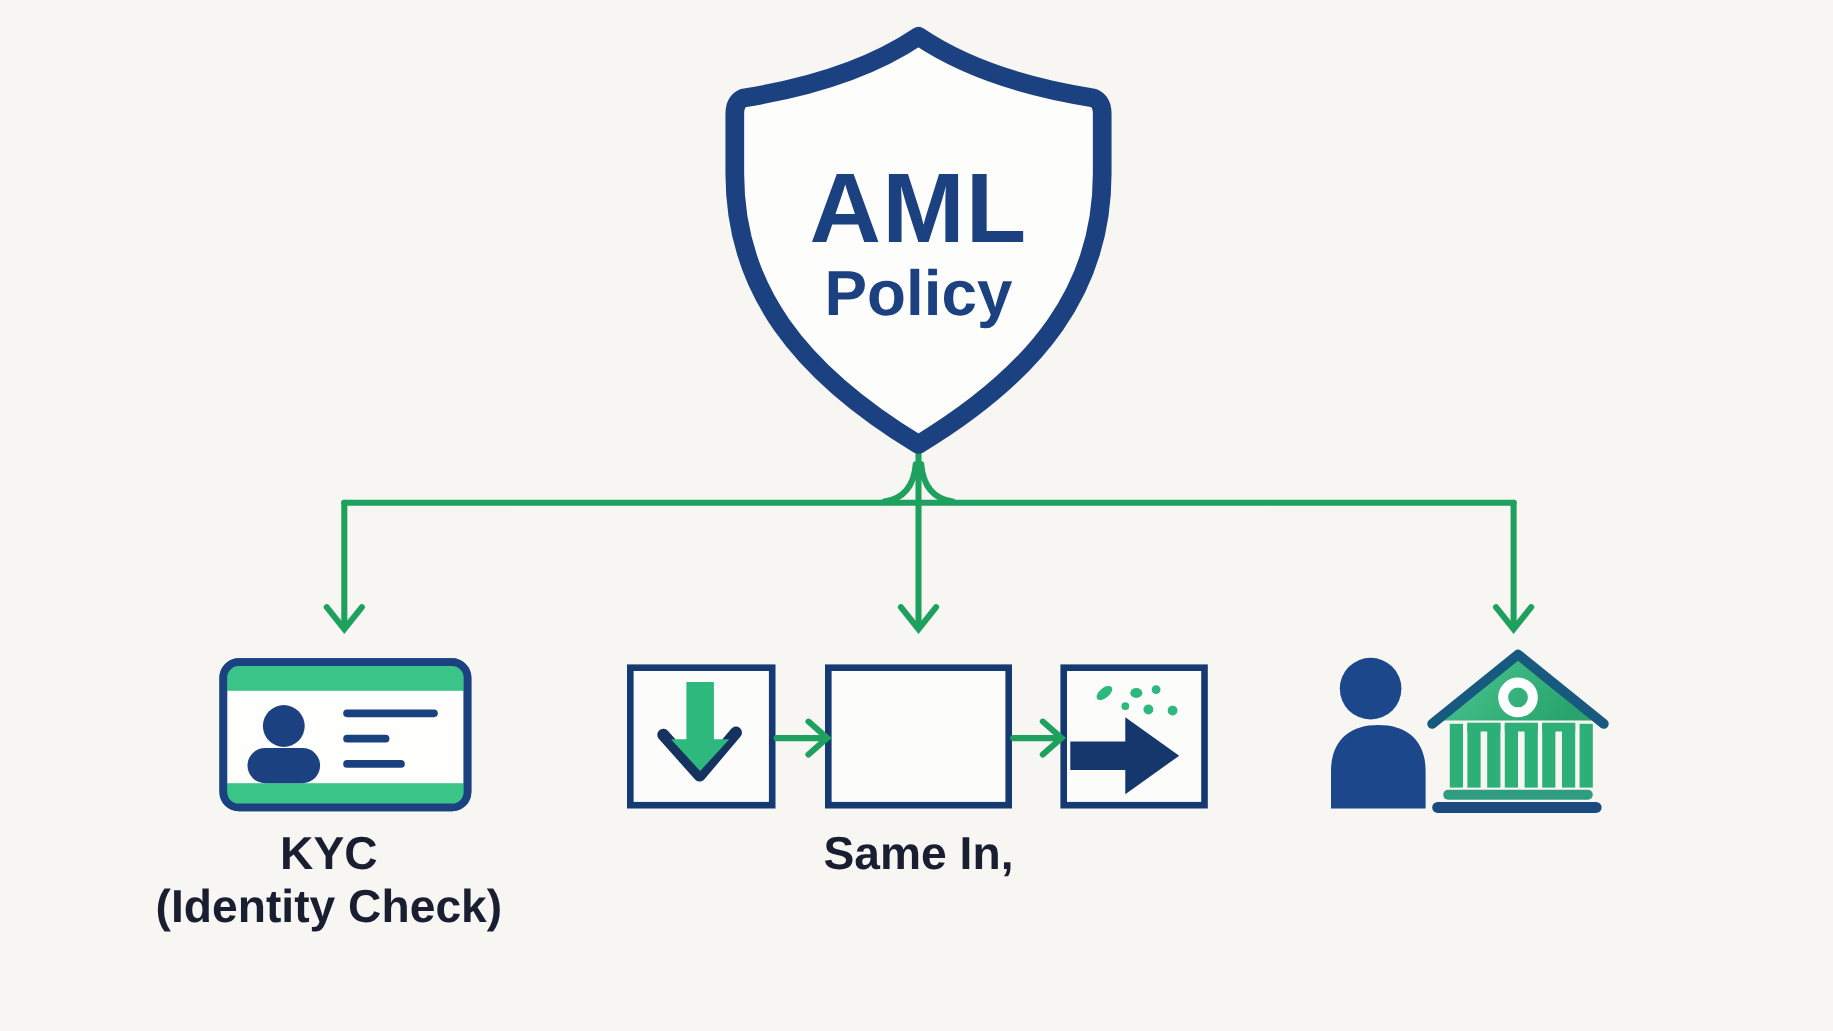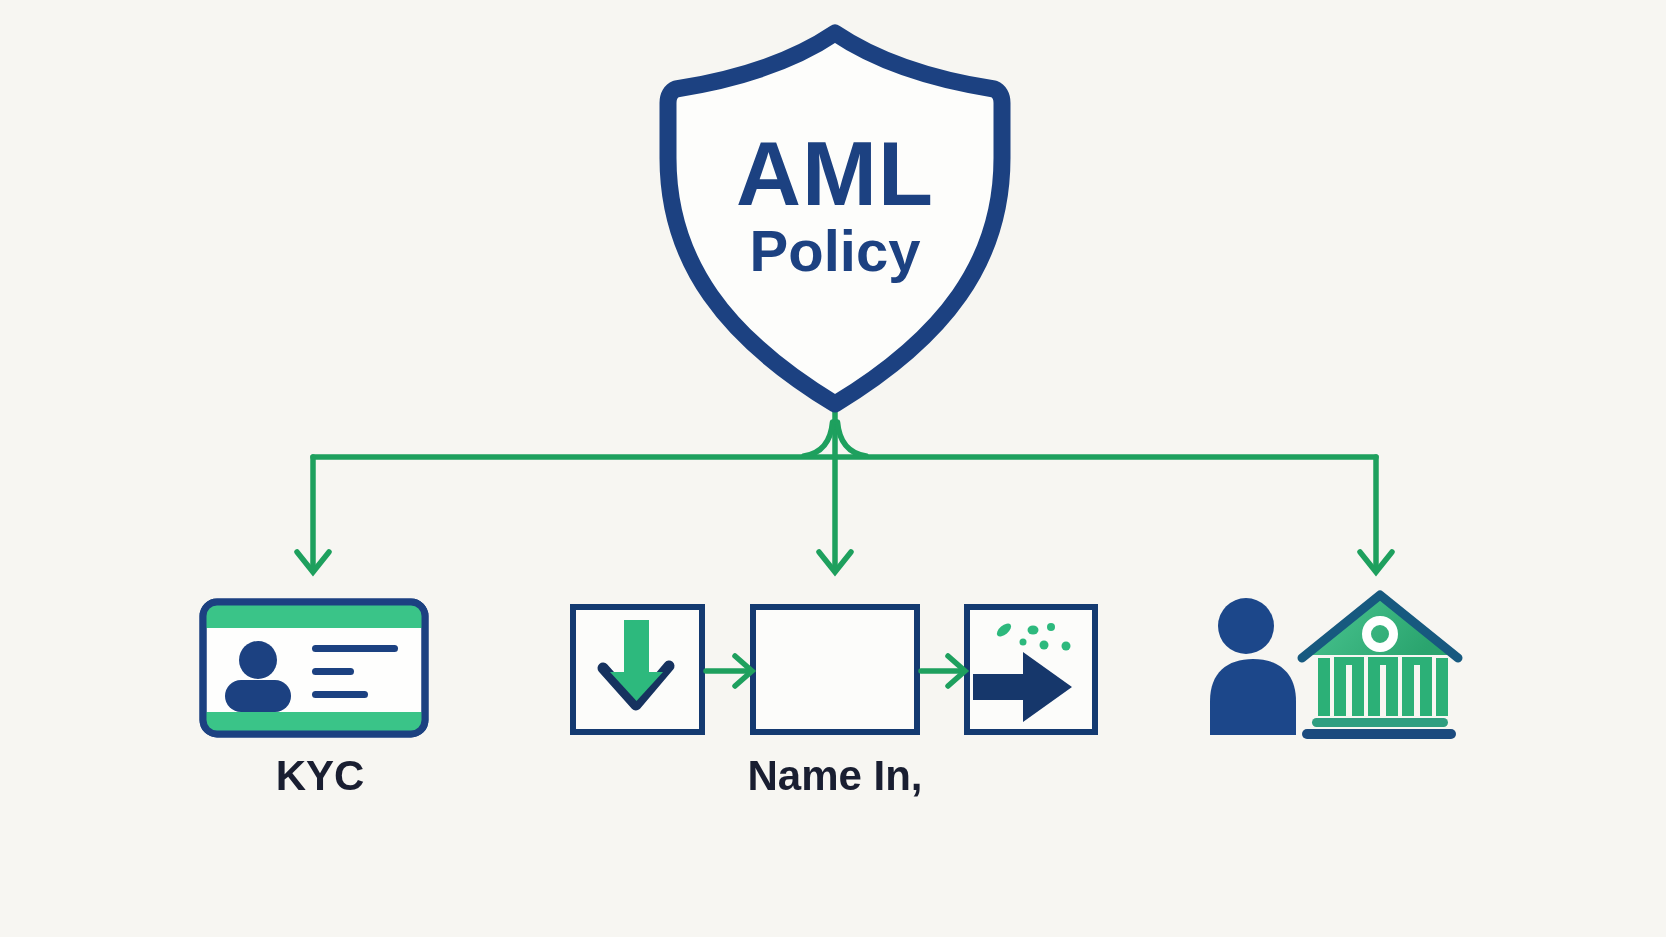--- a/index.html
+++ b/index.html
@@ -6,35 +6,35 @@
   body {
     width: 1666px; height: 937px;
     background: #f7f6f2;
     overflow: hidden;
     font-family: "Liberation Sans", sans-serif;
   }
   .canvas { position: relative; width: 1666px; height: 937px; }
   .diagram-svg { position: absolute; left: 0; top: 0; }
 
   .shield-text {
-    position: absolute; left: 667px; top: 132px; width: 336px;
+    position: absolute; left: 667px; top: 148px; width: 336px;
     text-align: center; color: #1c4181; font-weight: bold;
     user-select: none;
   }
   .shield-text .line1 { font-size: 90px; line-height: 0.95; letter-spacing: 1px; }
   .shield-text .line2 { font-size: 58px; line-height: 1.0; margin-top: 4px; }
 
   .branch-label {
     position: absolute; top: 752px; width: 560px;
     margin-left: -280px; text-align: center;
     color: #191e31; font-weight: bold;
     font-size: 42px; line-height: 1.15;
     user-select: none;
   }
-  .branch-label.left   { left: 320px; }
+  .branch-label.left   { left: 299px; }
   .branch-label.center { left: 835px; }
   .branch-label.right  { left: 1370px; }
 </style>
 </head>
 <body>
 
 <div class="canvas">
 
   <svg class="diagram-svg" width="1666" height="937" viewBox="0 0 1666 937">
     <defs>
@@ -149,20 +149,21 @@
     </g>
   </svg>
 
   <div class="shield-text">
     <div class="line1">AML</div>
     <div class="line2">Policy</div>
   </div>
 
   <div class="branch-label left">
     <div>KYC</div>
+    <div>(Identity Check)</div>
   </div>
 
   <div class="branch-label center">
-    <div>Name In,</div>
+    <div>Same In,</div>
   </div>
 
 
 </div>
 
 </body></html>

